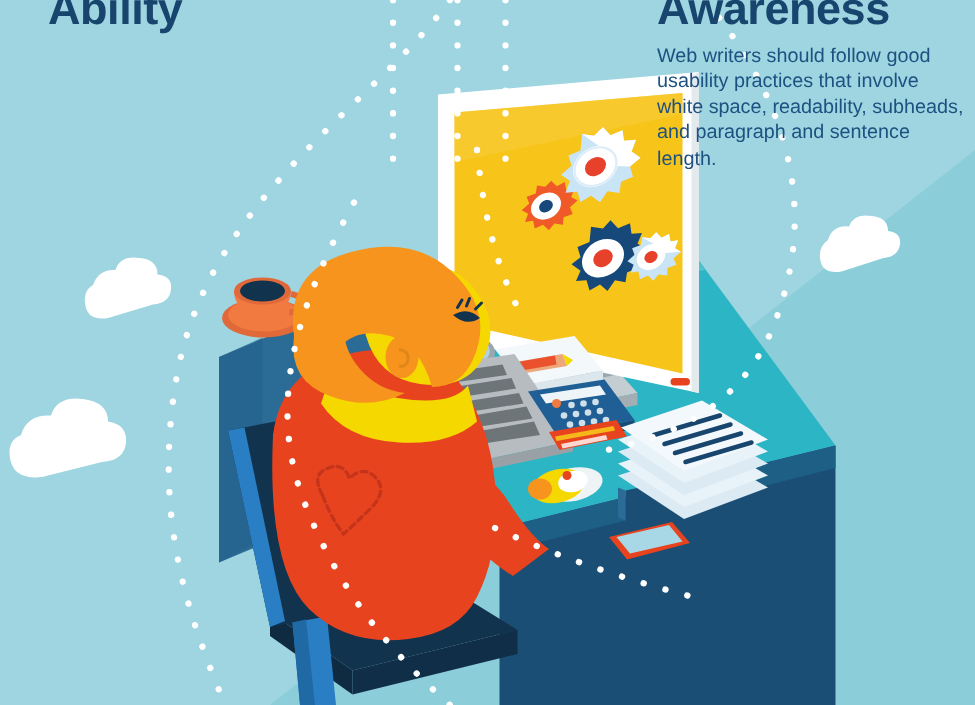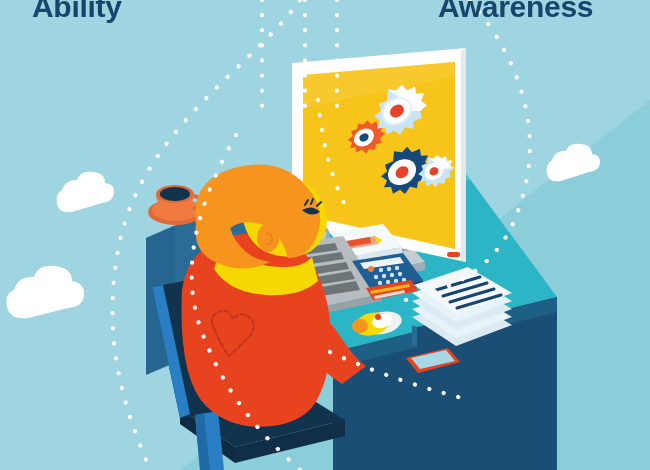--- a/index.html
+++ b/index.html
@@ -286,15 +286,16 @@
 
     </g>
   </svg>
 
   <div class="txt-col" id="col-ability">
     <h2 class="txt-heading">Ability</h2>
   </div>
 
   <div class="txt-col" id="col-awareness">
     <h2 class="txt-heading">Awareness</h2>
+    <p class="txt-body">Web writers should follow good usability practices that involve white space, readability, subheads, and paragraph and sentence length.</p>
   </div>
 
 </div>
 
 </body></html>

